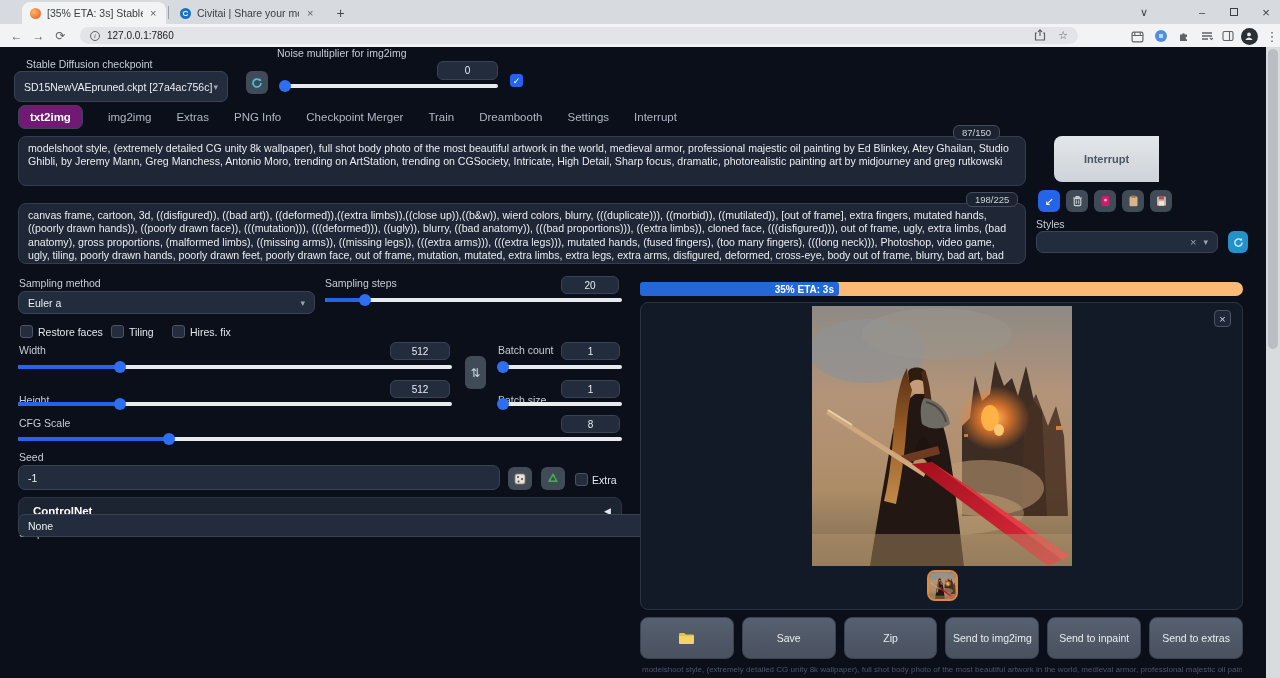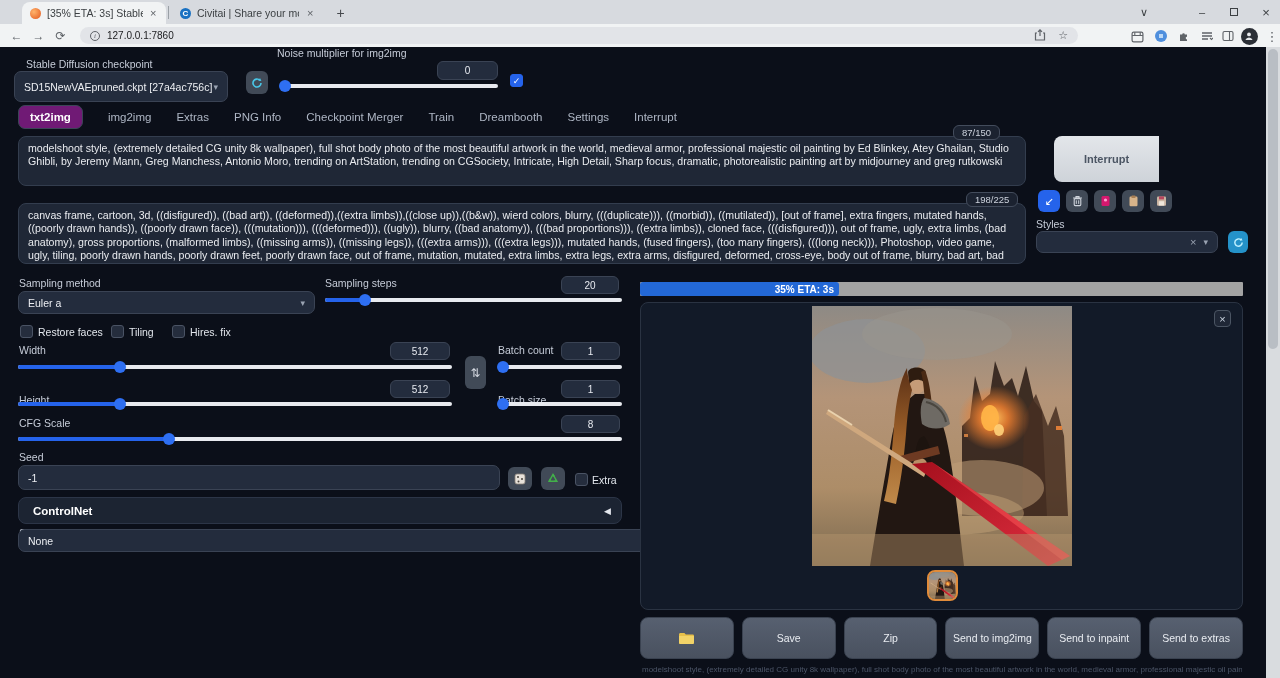--- a/index.html
+++ b/index.html
@@ -48,21 +48,21 @@
   .apptab { font-size:11.5px; color:#aeb6c4; }
   .apptab.active { color:#fff; font-weight:bold; border:1px solid #3b4556; border-radius:7px; padding:5px 11px; background:#701a75; }
 
   
   .bigbtn { position:absolute; background:linear-gradient(#e3e6ea,#ced3d9); border-radius:8px; color:#4b5563; font-weight:bold; font-size:11px; display:flex; align-items:center; justify-content:center; }
 
   
   .accordion { position:absolute; background:#1c2432; border:1px solid #2c3547; border-radius:8px; display:flex; align-items:center; color:#fff; }
 
   
-  .progress { position:absolute; background:#a3a3a3; border-radius:1px; overflow:visible; }
+  .progress { position:absolute; background:#fdba74; border-radius:7px; overflow:visible; }
   .pfill { height:100%; background:#2368d6; border-radius:3px; display:flex; align-items:center; justify-content:flex-end; }
   .plabel { color:#fff; font-weight:bold; font-size:10px; white-space:nowrap; padding-right:5px; }
   .preview { position:absolute; background:#121a28; border:1px solid #2a3342; border-radius:8px; }
   .outbtn { flex:1; background:linear-gradient(#576070,#49515f); border:1px solid #3a4250; border-radius:8px; color:#e9ecf1; font-size:10.5px; display:flex; align-items:center; justify-content:center; text-align:center; padding:0 6px; line-height:13px; }
   .infoline { position:absolute; color:#4c5567; font-size:8px; white-space:nowrap; overflow:hidden; }
 
   .scrollbar { position:absolute; right:0; top:47px; width:14px; height:631px; background:#d9dcdf; }
   .scrollthumb { position:absolute; left:2px; top:2px; width:10px; height:300px; border-radius:5px; background:#b9bec4; }
 </style>
 </head>
@@ -307,21 +307,21 @@
   </div>
   <div class="cb" style="left:575px; top:473px;"></div>
   <div class="lbl" style="left:592px; top:474px; color:#e2e6ec;">Extra</div>
 
   <div class="accordion" style="left:18px; top:497px; width:604px; height:27px;">
     <span style="margin-left:14px; font-size:11.5px; font-weight:bold;">ControlNet</span>
     <span style="margin-left:auto; margin-right:10px; font-size:9px; color:#e4e7ed;">◀</span>
   </div>
 
   <div class="lbl" style="left:19px; top:527px;">Script</div>
-  <div class="dd" style="left:18px; top:529px; width:692px; height:23px;">
+  <div class="dd" style="left:18px; top:514px; width:692px; height:23px;">
     <span>None</span>
     <span class="caret">▾</span>
   </div>
 
   <div class="progress" style="left:640px; top:282px; width:603px; height:14px;">
     <div class="pfill" style="width:33%;">
       <span class="plabel">35% ETA: 3s</span>
     </div>
   </div>
 

